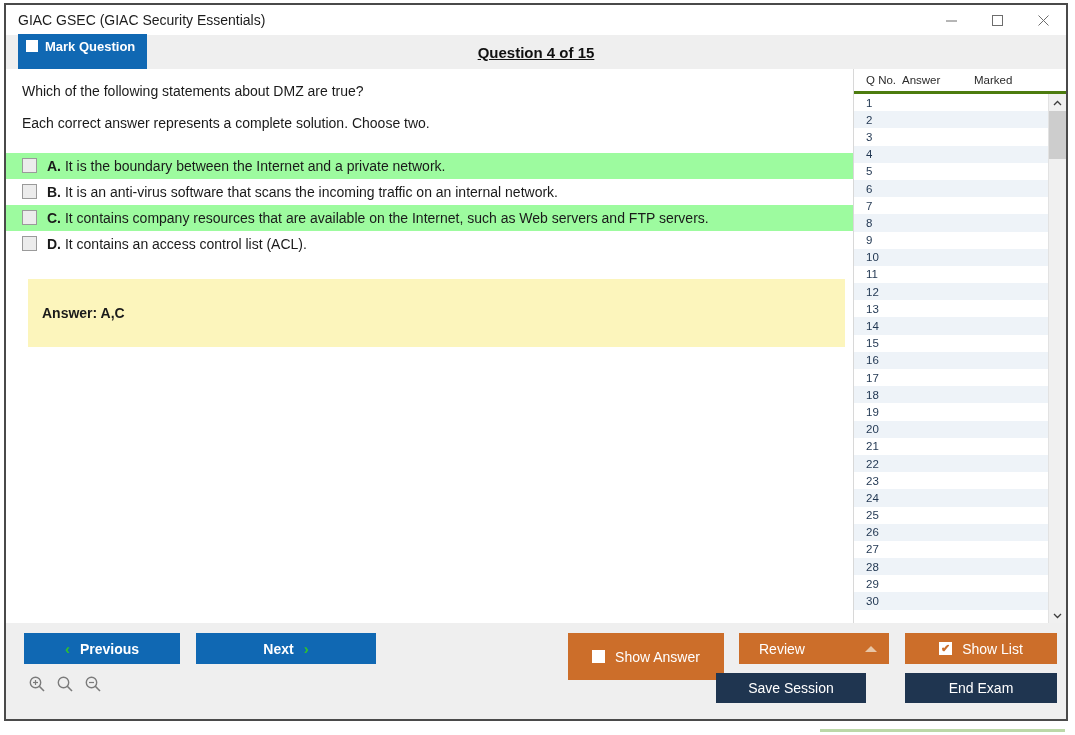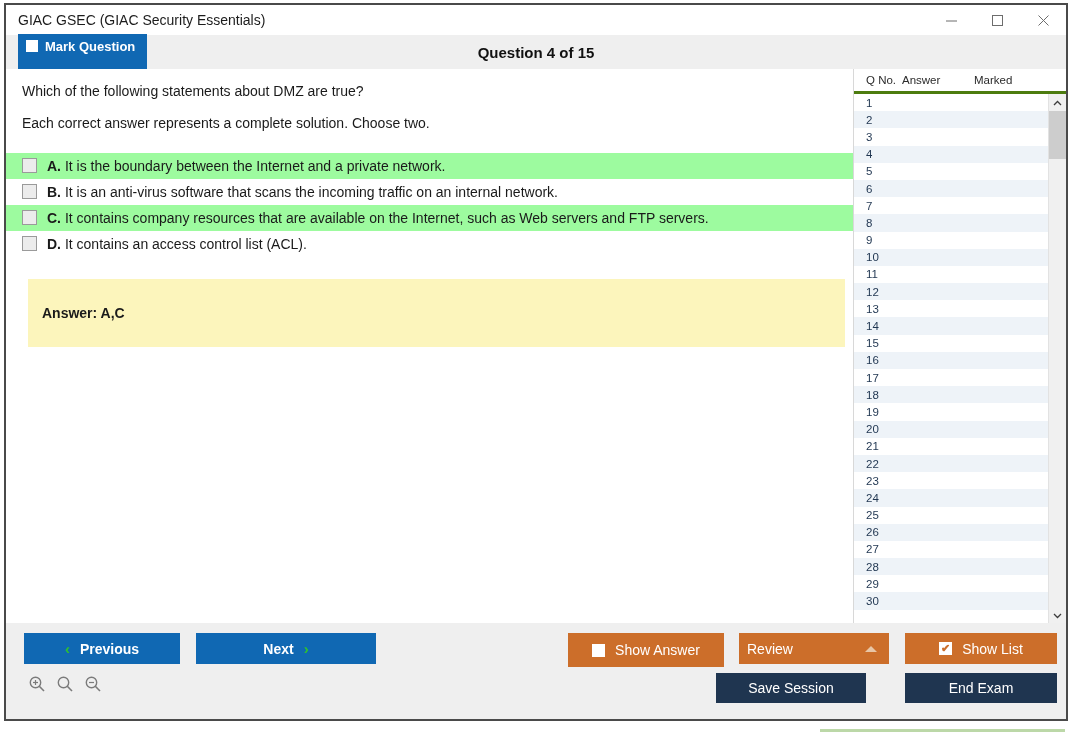--- a/index.html
+++ b/index.html
@@ -90,20 +90,21 @@
     display: inline-block;
   }
   .qtitle {
     position: absolute;
     left: 0; right: 0;
     text-align: center;
     font-size: 15px;
     font-weight: bold;
     color: #111111;
     pointer-events: none;
+    text-decoration: underline;
   }
 
   
   .body-split {
     flex: 1 1 auto;
     display: flex;
     min-height: 0;
     background: #ffffff;
   }
 
@@ -257,23 +258,23 @@
   .btn-blue { background: #1068b3; font-weight: bold; }
   .btn-orange { background: #cc6e2a; }
   .btn-navy { background: #1f3550; }
 
   .btn-prev { left: 18px;  top: 10px; width: 156px; height: 31px; }
   .btn-next { left: 190px; top: 10px; width: 180px; height: 31px; }
 
   .chev { color: #2fc12f; font-size: 15px; font-weight: bold; }
   .prev-inner, .next-inner { display: flex; align-items: center; gap: 10px; }
 
-  .btn-showanswer { left: 562px; top: 10px; width: 156px; height: 34px; gap: 10px; }
+  .btn-showanswer { left: 562px; top: 10px; width: 156px; height: 47px; gap: 10px; }
   .btn-review     { left: 733px; top: 10px; width: 150px; height: 31px;
-                    justify-content: flex-start; padding-left: 8px; }
+                    justify-content: flex-start; padding-left: 20px; }
   .btn-showlist   { left: 899px; top: 10px; width: 152px; height: 31px; gap: 10px; }
   .btn-save       { left: 710px; top: 50px; width: 150px; height: 30px; }
   .btn-end        { left: 899px; top: 50px; width: 152px; height: 30px; }
 
   .cb-plain {
     width: 13px;
     height: 13px;
     background: #ffffff;
     display: inline-block;
   }

